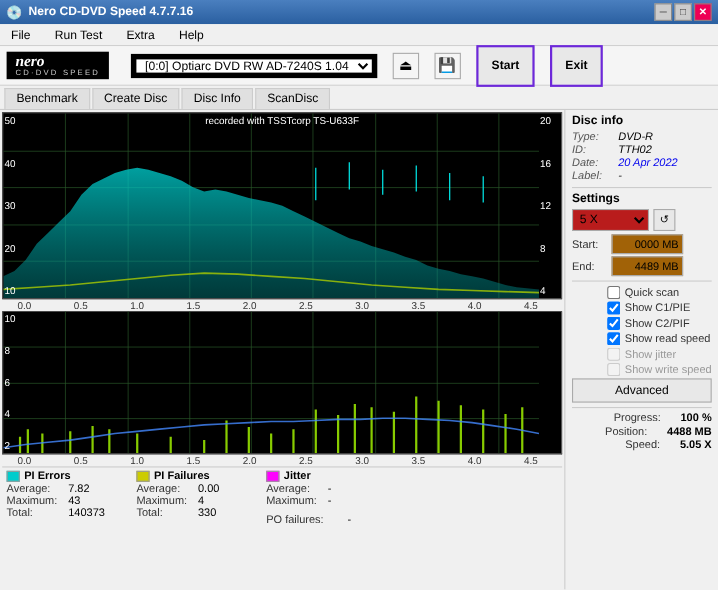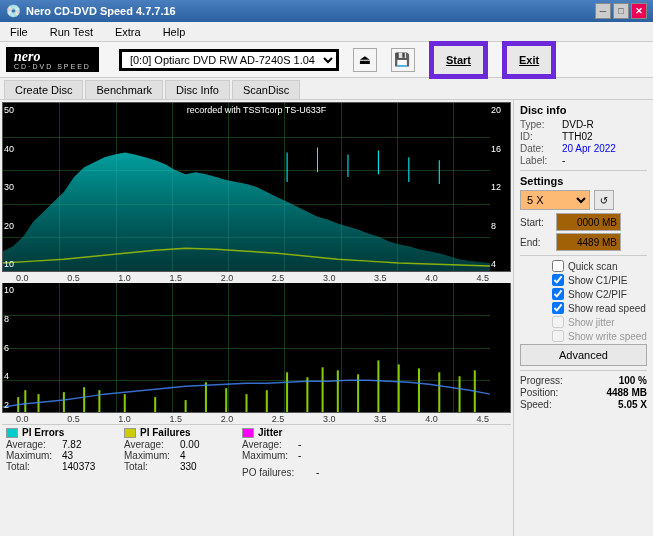--- a/index.html
+++ b/index.html
@@ -66,43 +66,42 @@
     .logo-area {
       background: black;
       padding: 2px 8px;
       margin-right: 6px;
       display: flex; align-items: center;
     }
     .logo-text { color: white; font-size: 13px; font-weight: bold; font-family: serif; }
     .logo-sub { color: #ccc; font-size: 7px; letter-spacing: 2px; margin-top: -2px; }
     .drive-select {
       height: 22px;
-      border: 3px solid #000000;
+      border: 5px solid #000000;
       background: white;
       font-size: 11px;
       padding: 0 4px;
       min-width: 200px;
     }
     .toolbar-icon-btn {
       width: 24px; height: 24px;
       border: 1px solid #aaa;
       background: #f5f5f5;
       cursor: pointer;
       display: flex; align-items: center; justify-content: center;
       font-size: 13px;
     }
     .start-btn {
       height: 38px;
       padding: 0 12px;
       background: #e8e8e8;
-      border: 5px solid #6d28d9;
+      border: 2px solid #6d28d9;
       cursor: pointer;
       font-size: 11px;
       font-weight: bold;
-      text-decoration: underline;
     }
 
     
     .tabs {
       background: #f0f0f0;
       height: 22px;
       display: flex;
       align-items: flex-end;
       padding: 0 4px;
       border-bottom: 1px solid #ccc;
@@ -251,37 +250,38 @@
       font-weight: bold;
       font-size: 11px;
       margin-bottom: 3px;
       color: #000;
     }
 
     .info-row {
       display: flex;
       gap: 4px;
       margin-bottom: 1px;
+      font-style: italic;
     }
     .info-label { color: #555; width: 38px; font-size: 10px; }
     .info-value { color: #000; font-size: 10px; }
     .info-value.date-val { color: #0000ee; }
 
     .divider { border-top: 1px solid #ccc; margin: 4px 0; }
 
     .settings-row {
       display: flex;
       align-items: center;
       gap: 4px;
       margin-bottom: 3px;
     }
     .speed-select {
       height: 20px;
       border: 1px solid #aaa;
-      background: #fdba74;
+      background: #b91c1c;
       font-size: 11px;
       width: 70px;
       padding: 0 2px;
     }
     .icon-btn-small {
       width: 20px; height: 20px;
       border: 1px solid #aaa;
       background: #e8e8e8;
       cursor: pointer;
       display: flex; align-items: center; justify-content: center;
@@ -335,23 +335,24 @@
       margin-top: 4px;
       border-top: 1px solid #ccc;
       padding-top: 4px;
     }
     .quality-label { font-weight: bold; font-size: 11px; }
     .quality-value { font-weight: bold; color: #000; font-size: 13px; }
 
     .progress-section { margin-top: 4px; }
     .prog-row {
       display: flex;
-      justify-content: space-between;
+      justify-content: flex-end;
       margin-bottom: 1px;
       font-size: 10px;
+      gap: 18px;
     }
     .prog-label { color: #333; }
     .prog-value { color: #000; font-weight: bold; }
 
     
     .rec-label {
       position: absolute;
       top: 2px;
       left: 50%;
       transform: translateX(-50%);
@@ -393,22 +394,22 @@
   <select class="drive-select">
     <option>[0:0]  Optiarc DVD RW AD-7240S 1.04</option>
   </select>
   <div class="toolbar-icon-btn" title="Eject">⏏</div>
   <div class="toolbar-icon-btn" title="Save">💾</div>
   <button class="start-btn">Start</button>
   <button class="start-btn">Exit</button>
 </div>
 
 <div class="tabs">
+  <div class="tab">Benchmark</div>
   <div class="tab">Create Disc</div>
-  <div class="tab">Benchmark</div>
   <div class="tab">Disc Info</div>
   <div class="tab">ScanDisc</div>
 </div>
 
 <div class="main-content">
 
   <div style="flex:1; display:flex; flex-direction:column; padding:2px 2px 0 2px;">
 
     <div class="chart-upper">
       <span class="rec-label">recorded with TSSTcorp TS-U633F</span>

